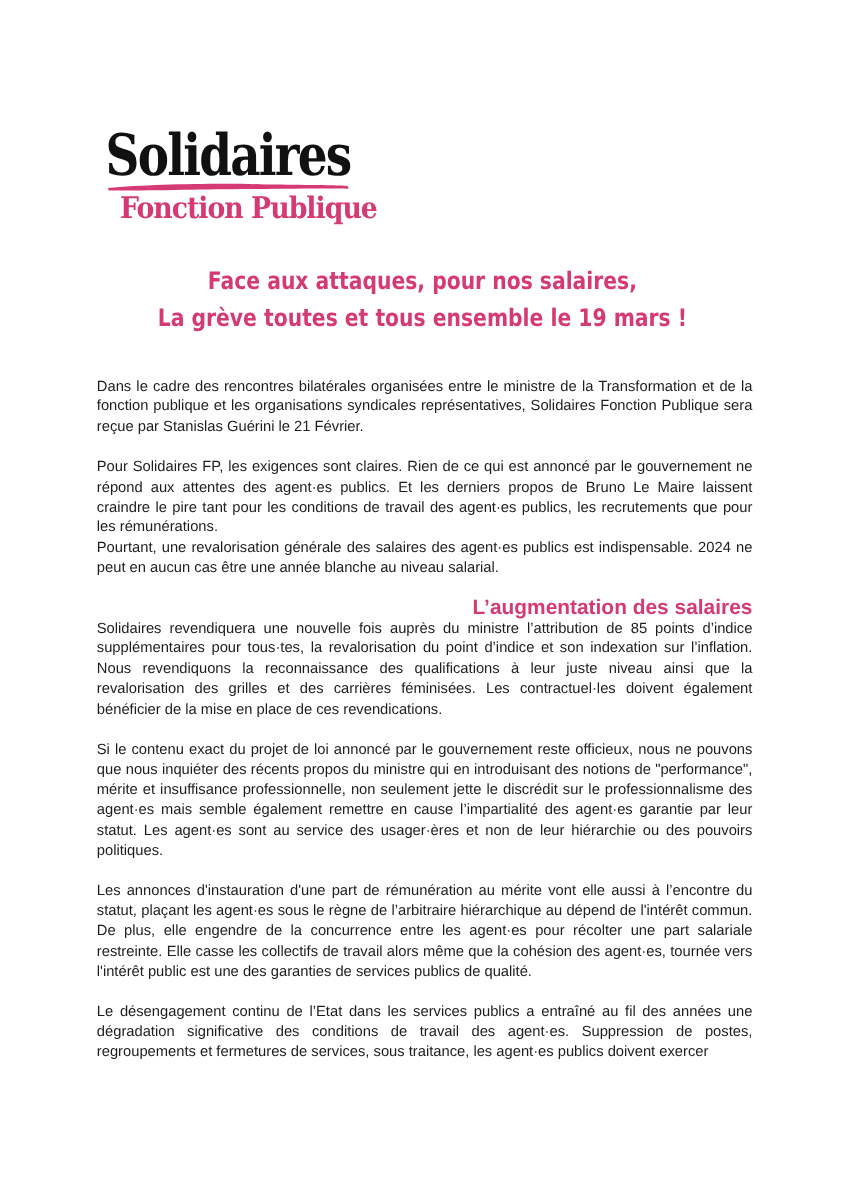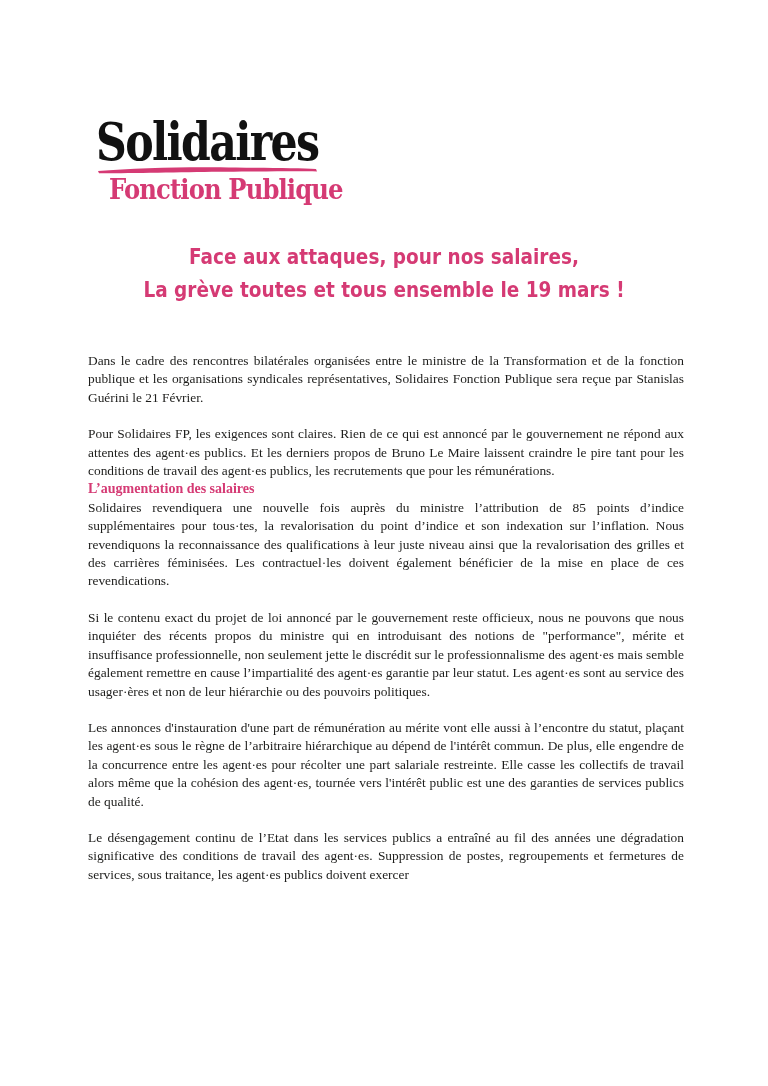--- a/index.html
+++ b/index.html
@@ -75,36 +75,35 @@
     display: block;
     transform: scaleX(0.84);
     transform-origin: center;
     white-space: nowrap;
   }
 
   
   .body-copy {
     position: absolute;
     left: 88px;
-    top: 352px;
+    top: 342px;
     width: 596px;
     font-size: 13.4px;
     line-height: 18.4px;
     color: var(--text);
     text-align: justify;
-    font-family: Liberation Serif, serif;
   }
   .body-copy p { margin: 0; }
   .gap-after { margin-bottom: 18px !important; }
   .section-heading {
-    font-size: 14px;
+    font-size: 19px;
     line-height: 18.4px;
     font-weight: bold;
     color: var(--pink);
-    text-align: left;
+    text-align: right;
   }
 </style>
 </head>
 <body>
 
 <div class="page">
 
   <header class="logo">
     <div class="logo-main">Solidaires</div>
     <div class="logo-stroke">
@@ -117,20 +116,21 @@
 
   <h1 class="title">
     <span class="title-line">Face aux attaques, pour nos salaires,</span>
     <span class="title-line">La grève toutes et tous ensemble le 19 mars !</span>
   </h1>
 
   <main class="body-copy">
 
     <p class="gap-after">Dans le cadre des rencontres bilatérales organisées entre le ministre de la Transformation et de la fonction publique et les organisations syndicales représentatives, Solidaires Fonction Publique sera reçue par Stanislas Guérini le 21 Février.</p>
     <p>Pour Solidaires FP, les exigences sont claires. Rien de ce qui est annoncé par le gouvernement ne répond aux attentes des agent·es publics. Et les derniers propos de Bruno Le Maire laissent craindre le pire tant pour les conditions de travail des agent·es publics, les recrutements que pour les rémunérations.</p>
+    <p class="gap-after">Pourtant, une revalorisation générale des salaires des agent·es publics est indispensable. 2024 ne peut en aucun cas être une année blanche au niveau salarial.</p>
 
     <section>
       <h2 class="section-heading">L’augmentation des salaires</h2>
       <p class="gap-after">Solidaires revendiquera une nouvelle fois auprès du ministre l’attribution de 85 points d’indice supplémentaires pour tous·tes, la revalorisation du point d’indice et son indexation sur l’inflation. Nous revendiquons la reconnaissance des qualifications à leur juste niveau ainsi que la revalorisation des grilles et des carrières féminisées. Les contractuel·les doivent également bénéficier de la mise en place de ces revendications.</p>
     </section>
 
     <section>
       <p class="gap-after">Si le contenu exact du projet de loi annoncé par le gouvernement reste officieux, nous ne pouvons que nous inquiéter des récents propos du ministre qui en introduisant des notions de "performance", mérite et insuffisance professionnelle, non seulement jette le discrédit sur le professionnalisme des agent·es mais semble également remettre en cause l’impartialité des agent·es garantie par leur statut. Les agent·es sont au service des usager·ères et non de leur hiérarchie ou des pouvoirs politiques.</p>
     </section>
 

